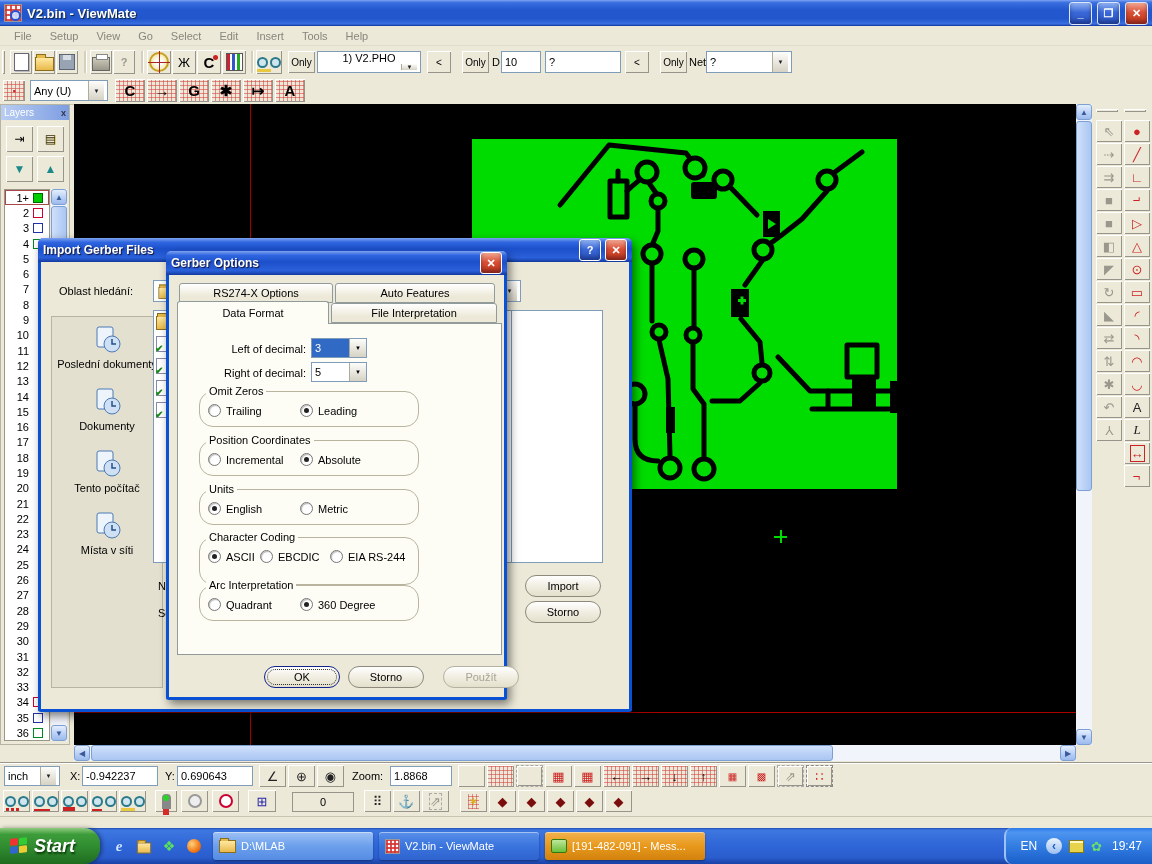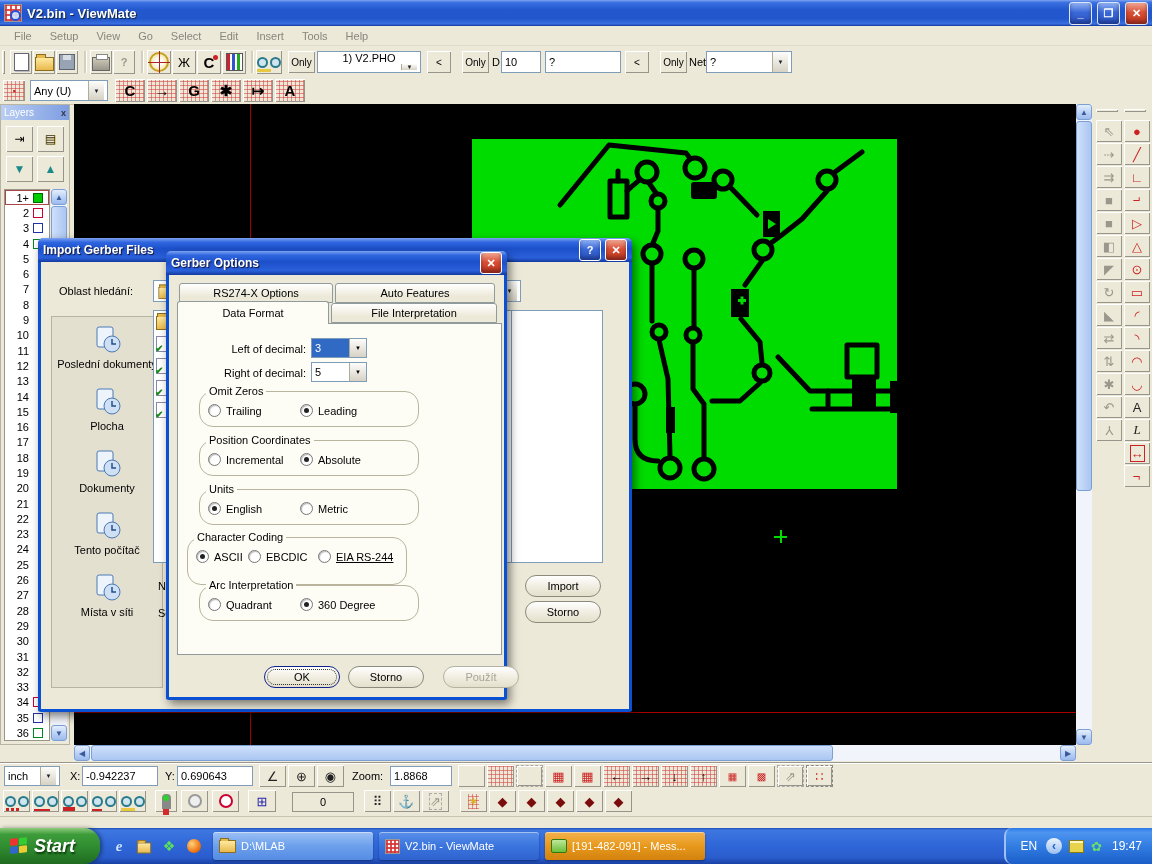--- a/index.html
+++ b/index.html
@@ -748,28 +748,20 @@
 
         <div class="place">
           <svg width="32" height="30" viewBox="0 0 32 30">
             <rect x="6" y="2" width="16" height="20" rx="2" fill="#eef4fc" stroke="#4a7ab5"></rect>
             <circle cx="21" cy="19" r="8" fill="#cfe0f4" stroke="#4a7ab5"></circle>
             <path d="M21,14 v5 h4" stroke="#23508c" fill="none" stroke-width="1.5"></path>
           </svg>
           <span class="plabel">Poslední dokumenty</span>
         </div>
 
-        <div class="place">
-          <svg width="32" height="30" viewBox="0 0 32 30">
-            <rect x="6" y="2" width="16" height="20" rx="2" fill="#eef4fc" stroke="#4a7ab5"></rect>
-            <circle cx="21" cy="19" r="8" fill="#cfe0f4" stroke="#4a7ab5"></circle>
-            <path d="M21,14 v5 h4" stroke="#23508c" fill="none" stroke-width="1.5"></path>
-          </svg>
-          <span class="plabel">Plocha</span>
-        </div>
 
         <div class="place">
           <svg width="32" height="30" viewBox="0 0 32 30">
             <rect x="6" y="2" width="16" height="20" rx="2" fill="#eef4fc" stroke="#4a7ab5"></rect>
             <circle cx="21" cy="19" r="8" fill="#cfe0f4" stroke="#4a7ab5"></circle>
             <path d="M21,14 v5 h4" stroke="#23508c" fill="none" stroke-width="1.5"></path>
           </svg>
           <span class="plabel">Dokumenty</span>
         </div>
 
@@ -859,31 +851,31 @@
         <div class="rad" style="left:8px;top:12px;">
             <span class="rdot sel"></span>
             <span>English</span>
           </div>
         <div class="rad" style="left:100px;top:12px;">
             <span class="rdot"></span>
             <span>Metric</span>
           </div>
       </div>
 
-      <div class="group" style="left:9px;top:213px;width:220px;height:48px;">
+      <div class="group" style="left:21px;top:213px;width:220px;height:48px;">
         <span class="glabel">Character Coding</span>
         <div class="rad" style="left:8px;top:12px;">
             <span class="rdot sel"></span>
             <span>ASCII</span>
           </div>
         <div class="rad" style="left:60px;top:12px;">
             <span class="rdot"></span>
             <span>EBCDIC</span>
           </div>
-        <div class="rad" style="left:130px;top:12px;text-decoration:underline;">
+        <div class="rad" style="left:130px;top:12px;">
             <span class="rdot"></span>
             <span>EIA RS-244</span>
           </div>
       </div>
 
       <div class="group" style="left:21px;top:261px;width:220px;height:36px;">
         <span class="glabel">Arc Interpretation</span>
         <div class="rad" style="left:8px;top:12px;">
             <span class="rdot"></span>
             <span>Quadrant</span>

